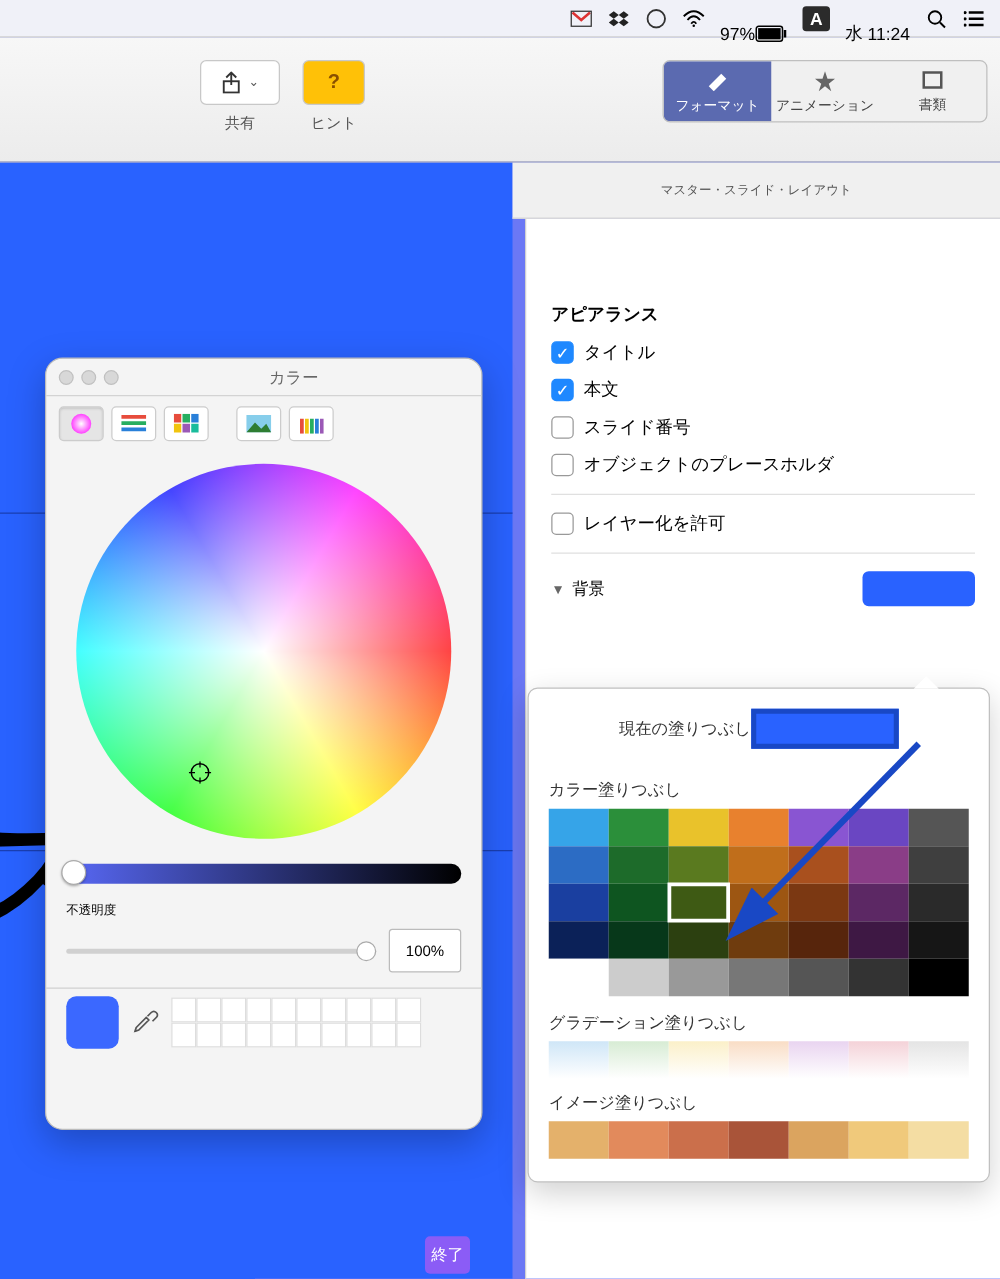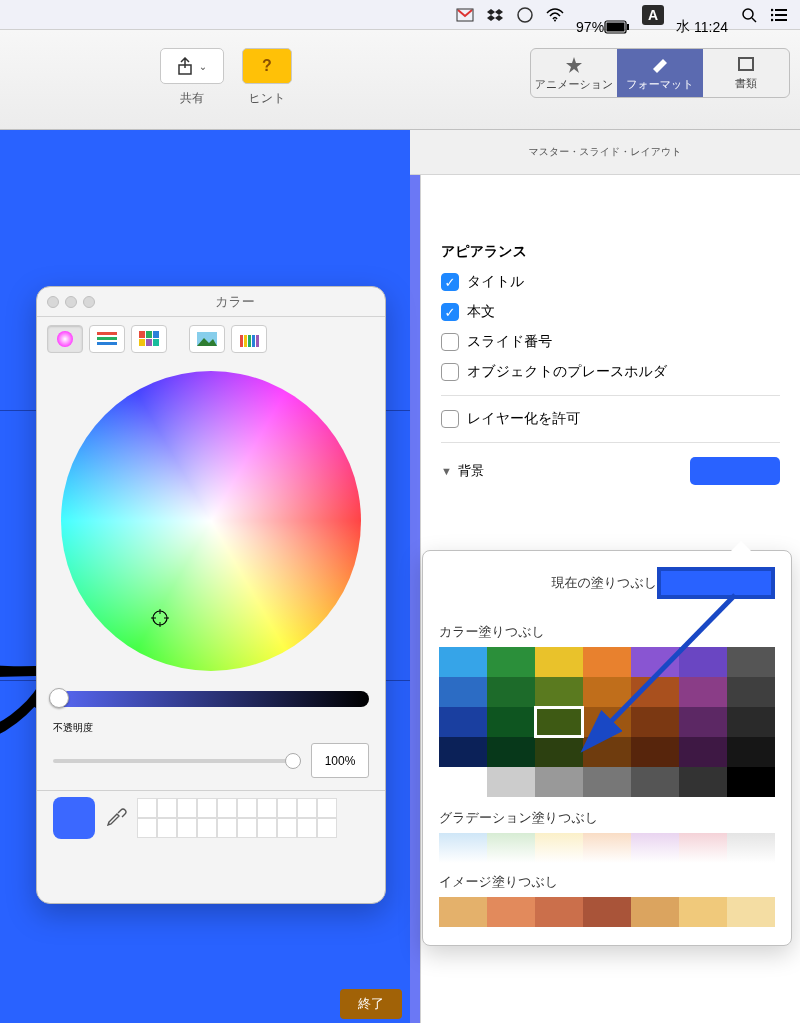--- a/index.html
+++ b/index.html
@@ -44,21 +44,21 @@
 .divider { height: 1px; background: #e0e0e0; margin: 14px 0; }
 .helptext { font-size: 12px; color: #888; margin-left: 26px; margin-top: 2px; line-height: 1.5; }
 
 .disclose-row { display: flex; align-items: center; justify-content: space-between; margin-top: 10px; }
 .disclose-row .tri { font-size: 11px; color: #666; margin-right: 6px; }
 .swatch-big { width: 90px; height: 28px; border-radius: 5px; background: #2962ff; }
 
 
 .popover { position: absolute; top: 550px; right: 8px; width: 370px; background: #fff; border: 1px solid #c0c0c0; border-radius: 8px; box-shadow: 0 8px 24px rgba(0,0,0,0.18); padding: 16px 16px 8px; z-index: 6; }
 .popover .caret { position: absolute; top: -10px; right: 40px; width: 0; height: 0; border-left: 10px solid transparent; border-right: 10px solid transparent; border-bottom: 10px solid #fff; }
-.popover .row-hdr { font-size: 13px; color: #333; margin-bottom: 4px; display: flex; justify-content: flex-end; align-items: center; }
+.popover .row-hdr { font-size: 13px; color: #333; margin-bottom: 4px; display: flex; justify-content: center; align-items: center; }
 .popover .current-sw { width: 118px; height: 32px; background: #2962ff; border: 4px solid #1948c5; }
 .grid7 { display: grid; grid-template-columns: repeat(7, 1fr); gap: 0; margin-bottom: 12px; }
 .grid7 .cell { height: 30px; }
 .gridrow { display: grid; grid-template-columns: repeat(7, 1fr); gap: 0; margin-bottom: 10px; }
 .gridrow .gcell { height: 30px; }
 .section-label { font-size: 13px; color: #333; margin: 6px 0 6px; }
 
 
 .colorwin { position: absolute; top: 286px; left: 36px; width: 350px; height: 618px; background: #f4f4f4; border: 1px solid #bbb; border-radius: 14px; box-shadow: 0 10px 30px rgba(0,0,0,0.25); z-index: 7; }
 .colorwin .titlebar { height: 30px; display: flex; align-items: center; border-bottom: 1px solid #d3d3d3; padding: 0 10px; }
@@ -84,21 +84,21 @@
 .swatch-row { display: flex; align-items: center; gap: 10px; margin: 4px 16px; }
 .swatch-row .sw { width: 42px; height: 42px; border-radius: 8px; background: #3b68ff; }
 .swatch-row .eyedrop { font-size: 22px; color: #555; }
 .swatch-row .cells { display: grid; grid-template-columns: repeat(10, 20px); grid-template-rows: repeat(2, 20px); gap: 0; }
 .swatch-row .cells span { border: 1px solid #ddd; background: #fff; }
 
 
 .arrow { position: absolute; z-index: 8; pointer-events: none; }
 
 
-.endbtn { position: absolute; bottom: 4px; left: 340px; background: #a16207; color: #fff; padding: 6px 18px; border-radius: 4px; font-size: 13px; z-index: 2; }
+.endbtn { position: absolute; bottom: 4px; left: 340px; background: #8b5cf6; color: #fff; padding: 6px 5px; border-radius: 4px; font-size: 13px; z-index: 2; }
 </style>
 </head>
 <body>
 
 <div class="menubar">
   <span class="menubar-icon">
     <svg width="18" height="14" viewBox="0 0 18 14">
         <path d="M2 2 L9 8 L16 2" fill="none" stroke="#d33" stroke-width="2"></path>
         <rect x="1" y="1" width="16" height="12" fill="none" stroke="#333" stroke-width="1"></rect>
       </svg>
@@ -168,31 +168,31 @@
       </div>
       <label>共有</label>
     </div>
     <div class="toolbar-btn">
       <div class="btn hint">?</div>
       <label>ヒント</label>
     </div>
   </div>
   <div class="segbox">
     <div class="segmented">
+      <div class="seg active">
+        <svg width="22" height="18" viewBox="0 0 22 18">
+            <path d="M4 14 L14 4 L18 8 L8 18 Z" fill="#fff"></path>
+          </svg>
+        <span>フォーマット</span>
+      </div>
       <div class="seg">
         <svg width="20" height="18" viewBox="0 0 20 18">
             <polygon points="10,2 12,8 18,8 13,12 15,18 10,14 5,18 7,12 2,8 8,8" fill="#666"></polygon>
           </svg>
         <span>アニメーション</span>
-      </div>
-      <div class="seg active">
-        <svg width="22" height="18" viewBox="0 0 22 18">
-            <path d="M4 14 L14 4 L18 8 L8 18 Z" fill="#fff"></path>
-          </svg>
-        <span>フォーマット</span>
       </div>
       <div class="seg">
         <svg width="18" height="16" viewBox="0 0 18 16">
             <rect x="2" y="2" width="14" height="12" fill="none" stroke="#555" stroke-width="2"></rect>
           </svg>
         <span>書類</span>
       </div>
     </div>
   </div>
 </div>

